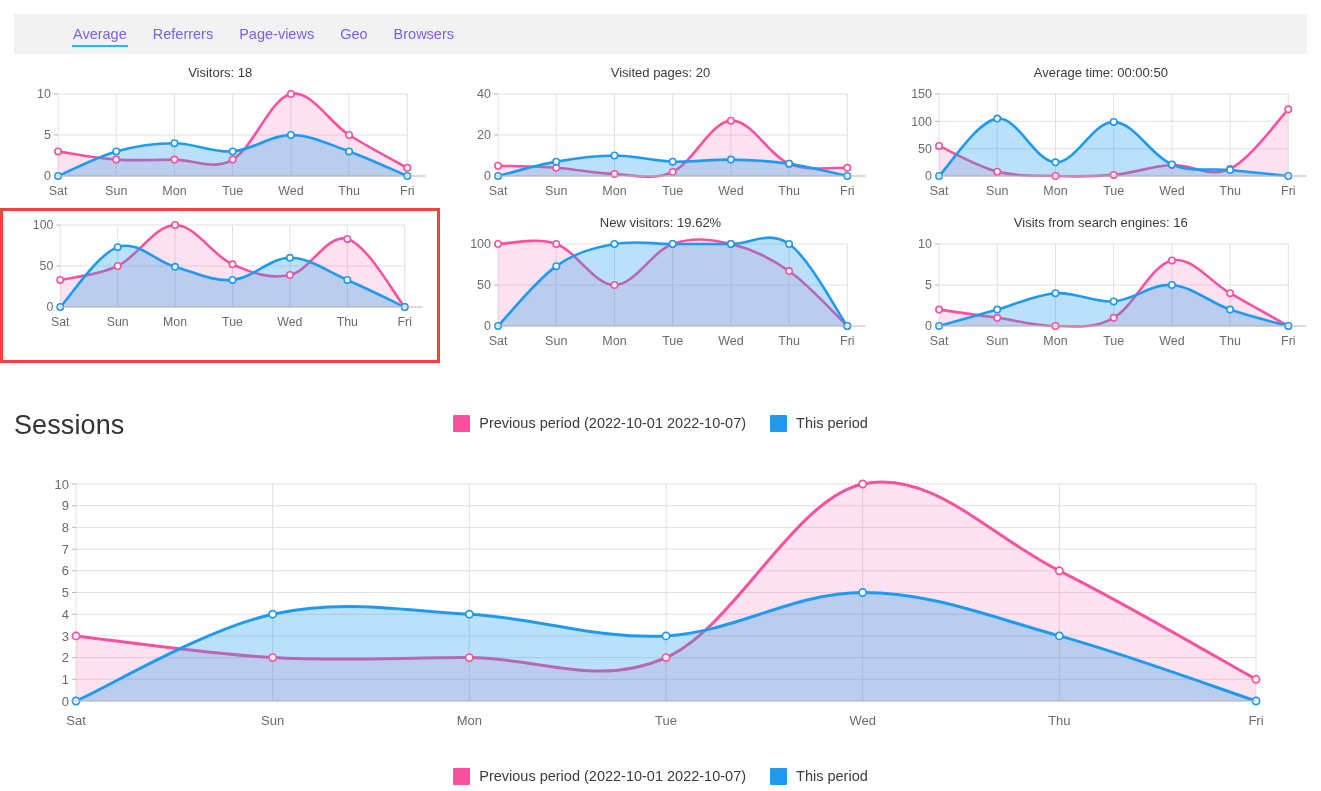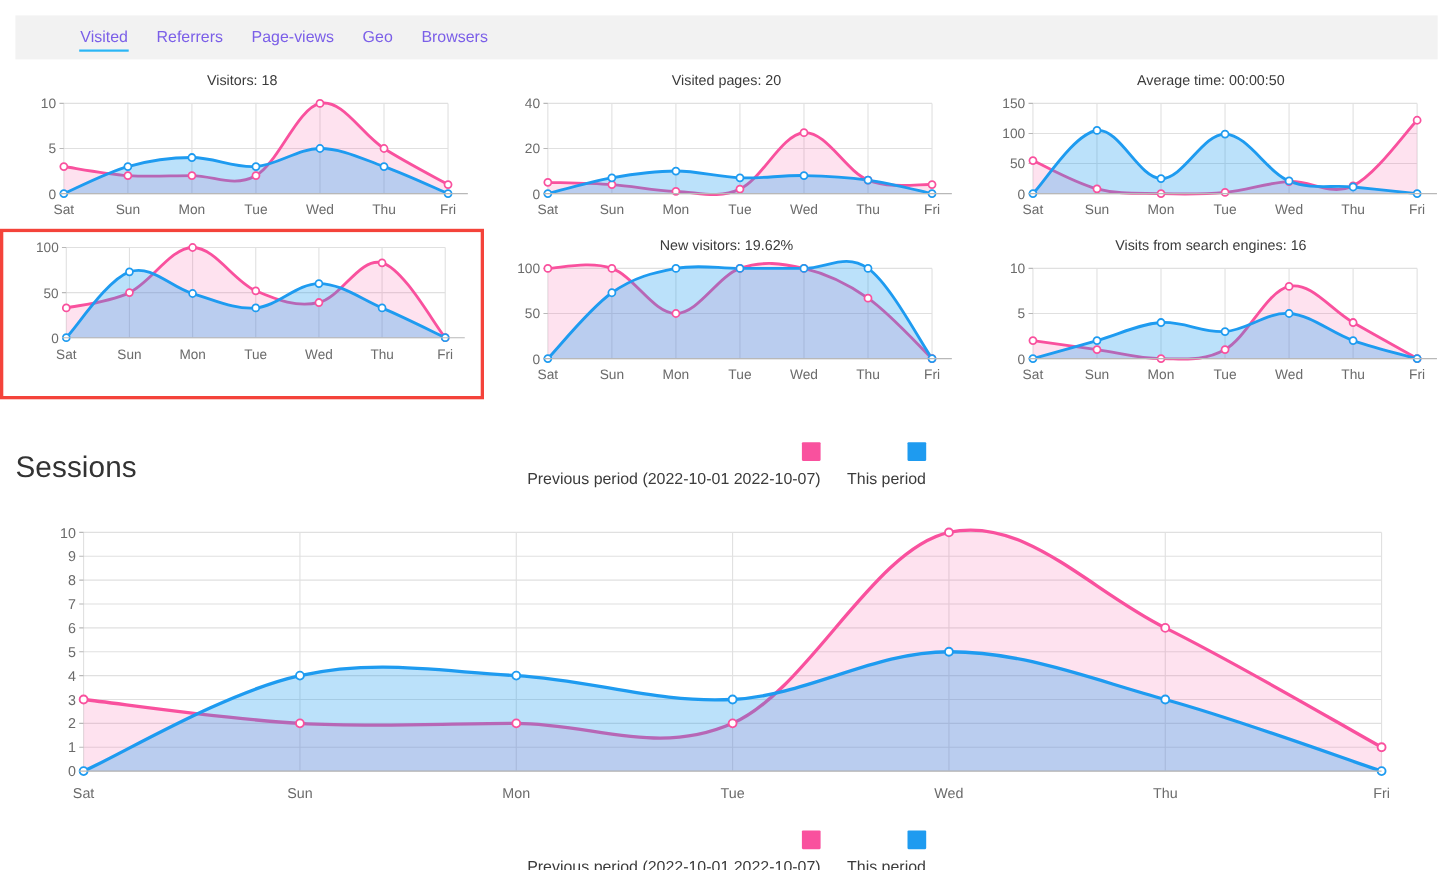--- a/index.html
+++ b/index.html
@@ -85,21 +85,21 @@
 
   
   .legend {
     display: flex;
     align-items: center;
     justify-content: center;
     gap: 24px;
     font-size: 14.5px;
     color: #3b3b3b;
   }
-  .legend-item { display: flex; align-items: flex-end; gap: 9px; cursor: pointer; flex-direction: column; }
+  .legend-item { display: flex; align-items: flex-start; gap: 9px; cursor: pointer; }
   .legend-swatch { width: 17px; height: 17px; display: inline-block; border-radius: 1px; }
 
   #legend-top {
     position: absolute;
     left: 0;
     top: 410px;
     width: 1321px;
     height: 26px;
   }
   #legend-bottom {
@@ -131,21 +131,21 @@
 
   .axis-text { font-family: "Liberation Sans", sans-serif; fill: #6b6b6b; }
 </style>
 </head>
 <body>
 
 <div id="page">
 
   <div class="tabbar" id="tabbar">
       <div class="tab active">
-        <span>Visited</span>
+        <span>Average</span>
         <span class="tab-underline"></span>
       </div>
       <div class="tab">
         <span>Referrers</span>
       </div>
       <div class="tab">
         <span>Page-views</span>
       </div>
       <div class="tab">
         <span>Geo</span>

